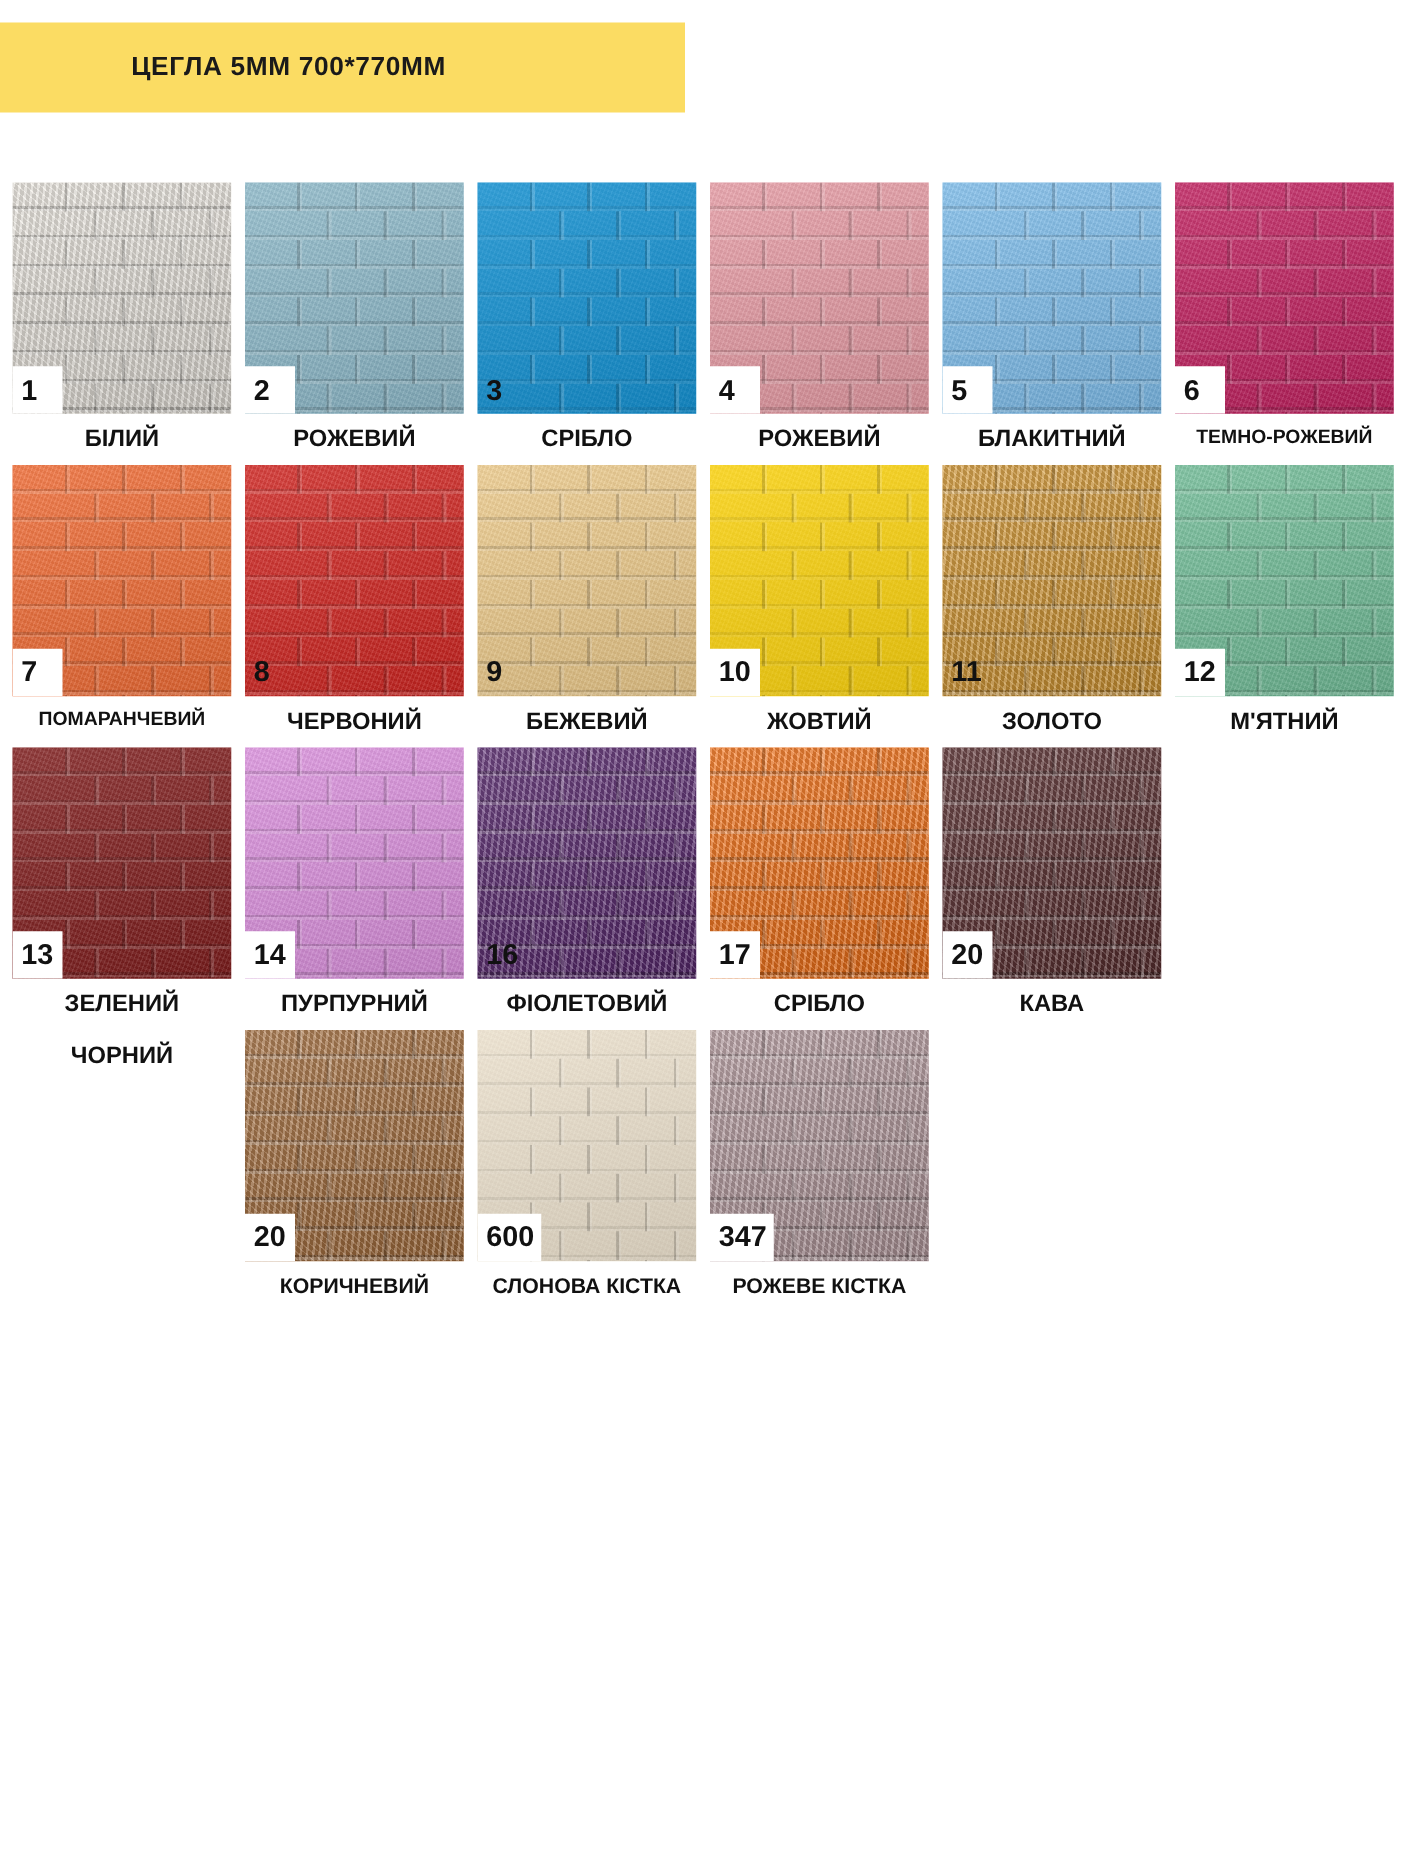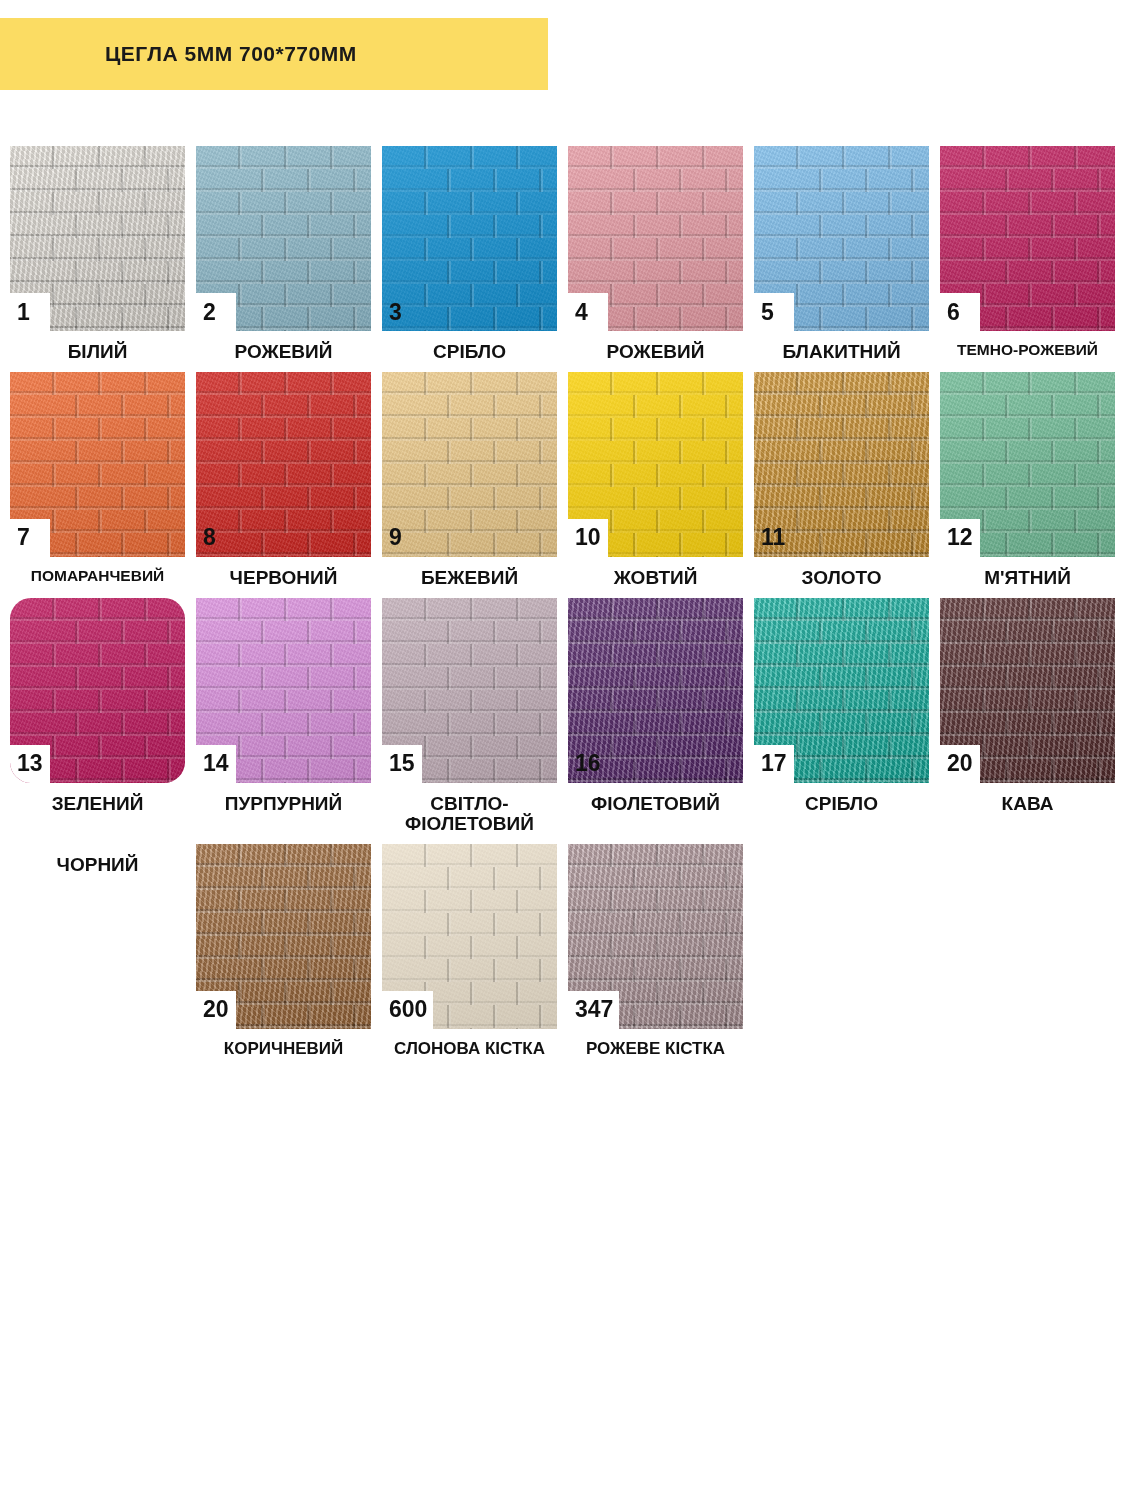--- a/index.html
+++ b/index.html
@@ -343,21 +343,21 @@
           <div class="joints-b" style="top: 161px; background-position-x: 23px;"></div>
           <div class="joints-a" style="top: 184px; background-position-x: 0px;"></div>
           <div class="shade"></div>
           <div class="badge notch">12</div>
         </div>
         <div class="label">М'ЯТНИЙ</div>
       </div>
     </div>
     <div class="row">
       <div class="cell">
-        <div class="swatch" style="background-color: #be185d; border-radius: 21px;">
+        <div class="swatch" style="background-color: #7f1d1d;">
           <div class="tex"></div>
           <div class="joints-a" style="top: 0px; background-position-x: 0px;"></div>
           <div class="joints-b" style="top: 23px; background-position-x: 23px;"></div>
           <div class="joints-a" style="top: 46px; background-position-x: 0px;"></div>
           <div class="joints-b" style="top: 69px; background-position-x: 23px;"></div>
           <div class="joints-a" style="top: 92px; background-position-x: 0px;"></div>
           <div class="joints-b" style="top: 115px; background-position-x: 23px;"></div>
           <div class="joints-a" style="top: 138px; background-position-x: 0px;"></div>
           <div class="joints-b" style="top: 161px; background-position-x: 23px;"></div>
           <div class="joints-a" style="top: 184px; background-position-x: 0px;"></div>
@@ -377,55 +377,38 @@
           <div class="joints-b" style="top: 115px; background-position-x: 23px;"></div>
           <div class="joints-a" style="top: 138px; background-position-x: 0px;"></div>
           <div class="joints-b" style="top: 161px; background-position-x: 23px;"></div>
           <div class="joints-a" style="top: 184px; background-position-x: 0px;"></div>
           <div class="shade"></div>
           <div class="badge notch">14</div>
         </div>
         <div class="label">ПУРПУРНИЙ</div>
       </div>
       <div class="cell">
-        <div class="swatch" style="background-color: rgb(194, 174, 184);">
-          <div class="tex"></div>
-          <div class="joints-a" style="top: 0px; background-position-x: 0px;"></div>
-          <div class="joints-b" style="top: 23px; background-position-x: 23px;"></div>
-          <div class="joints-a" style="top: 46px; background-position-x: 0px;"></div>
-          <div class="joints-b" style="top: 69px; background-position-x: 23px;"></div>
-          <div class="joints-a" style="top: 92px; background-position-x: 0px;"></div>
-          <div class="joints-b" style="top: 115px; background-position-x: 23px;"></div>
-          <div class="joints-a" style="top: 138px; background-position-x: 0px;"></div>
-          <div class="joints-b" style="top: 161px; background-position-x: 23px;"></div>
-          <div class="joints-a" style="top: 184px; background-position-x: 0px;"></div>
-          <div class="shade"></div>
-          <div class="badge notch">15</div>
-        </div>
-        <div class="label wrap">СВІТЛО-ФІОЛЕТОВИЙ</div>
-      </div>
-      <div class="cell">
         <div class="swatch coarse" style="background-color: rgb(91, 42, 114);">
           <div class="tex"></div>
           <div class="joints-a" style="top: 0px; background-position-x: 0px;"></div>
           <div class="joints-b" style="top: 23px; background-position-x: 23px;"></div>
           <div class="joints-a" style="top: 46px; background-position-x: 0px;"></div>
           <div class="joints-b" style="top: 69px; background-position-x: 23px;"></div>
           <div class="joints-a" style="top: 92px; background-position-x: 0px;"></div>
           <div class="joints-b" style="top: 115px; background-position-x: 23px;"></div>
           <div class="joints-a" style="top: 138px; background-position-x: 0px;"></div>
           <div class="joints-b" style="top: 161px; background-position-x: 23px;"></div>
           <div class="joints-a" style="top: 184px; background-position-x: 0px;"></div>
           <div class="shade"></div>
           <div class="badge">16</div>
         </div>
         <div class="label">ФІОЛЕТОВИЙ</div>
       </div>
       <div class="cell">
-        <div class="swatch coarse" style="background-color: #14b8a6;">
+        <div class="swatch coarse" style="background-color: #f97316;">
           <div class="tex"></div>
           <div class="joints-a" style="top: 0px; background-position-x: 0px;"></div>
           <div class="joints-b" style="top: 23px; background-position-x: 23px;"></div>
           <div class="joints-a" style="top: 46px; background-position-x: 0px;"></div>
           <div class="joints-b" style="top: 69px; background-position-x: 23px;"></div>
           <div class="joints-a" style="top: 92px; background-position-x: 0px;"></div>
           <div class="joints-b" style="top: 115px; background-position-x: 23px;"></div>
           <div class="joints-a" style="top: 138px; background-position-x: 0px;"></div>
           <div class="joints-b" style="top: 161px; background-position-x: 23px;"></div>
           <div class="joints-a" style="top: 184px; background-position-x: 0px;"></div>

